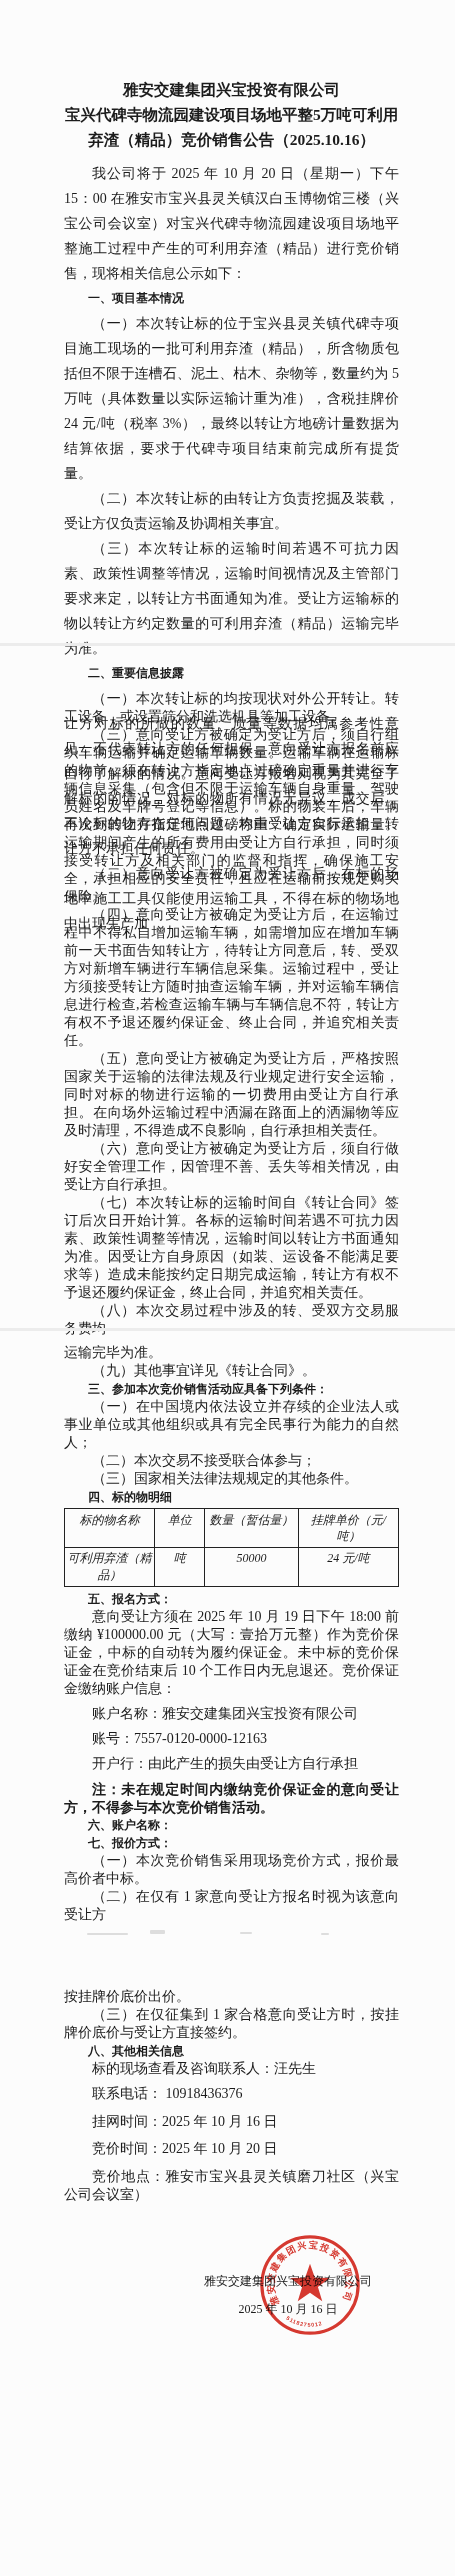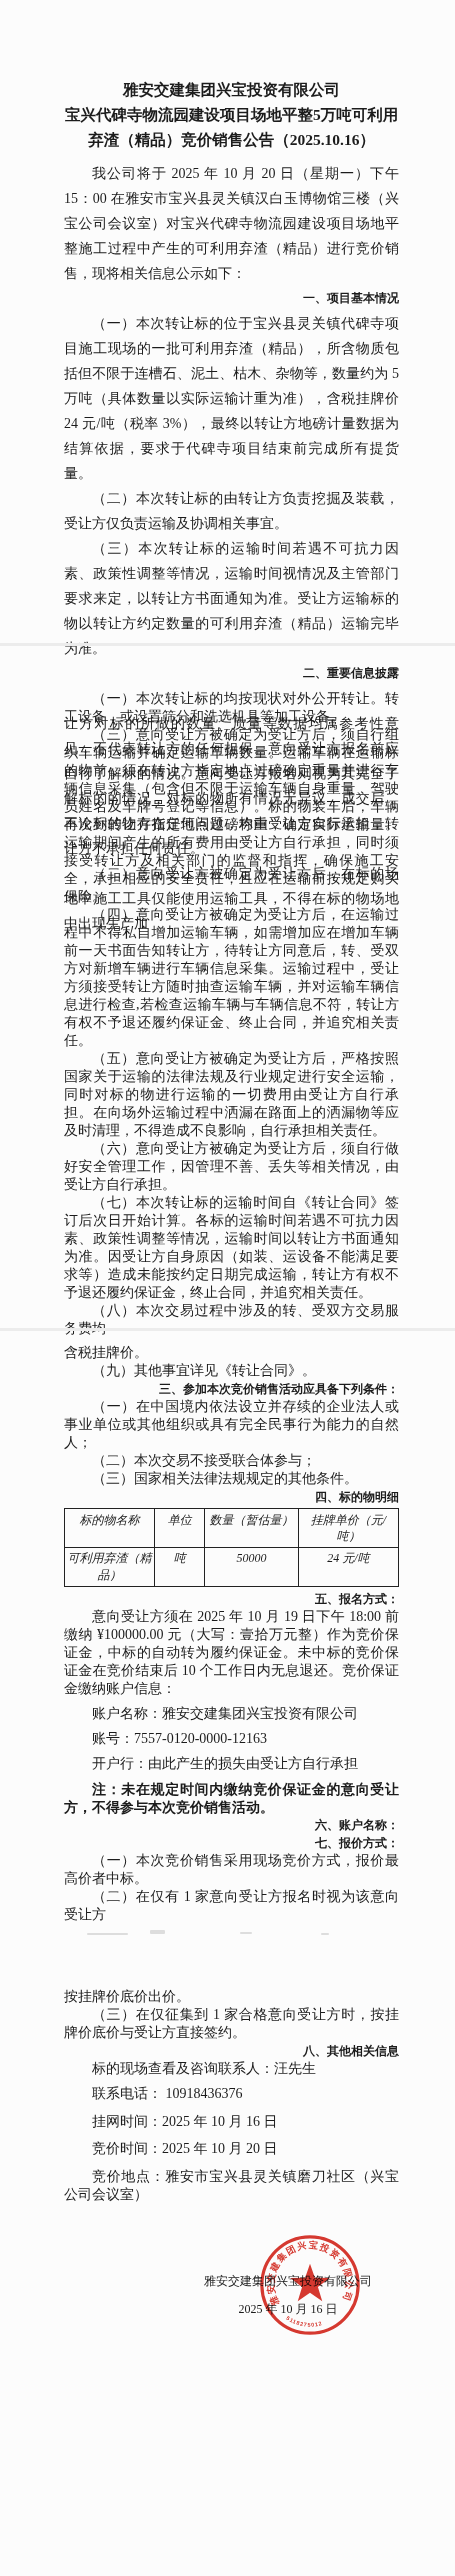--- a/index.html
+++ b/index.html
@@ -21,21 +21,21 @@
     text-align:center;margin:0 0 9.2px 0;
   }
   .doc-title div{margin:0;}
   p{margin:0;text-align:justify;font-size:14px;text-indent:2em;}
   .p1{line-height:25px;}
   .pN{line-height:18px;}
   .cont{text-indent:0;}
   .sec-h{
     font-family:"Liberation Sans","DejaVu Sans",sans-serif;
     font-weight:bold;font-size:12px;text-indent:2em;margin:0;
-    text-align:right;
+    text-align:left;
   }
   .page1 .sec-h{line-height:25px;}
   .pageN .sec-h{line-height:18px;}
   .note{
     font-family:"Liberation Sans","DejaVu Sans",sans-serif;
     font-weight:bold;
   }
   .spaced{margin-top:6.9px;}
   table.items{
     width:100%;border-collapse:collapse;margin:2.3px 0 3.4px 0;
@@ -88,21 +88,21 @@
   <p class="pN">（四）意向受让方被确定为受让方后，在运输过程中不得私自增加运输车辆，如需增加应在增加车辆前一天书面告知转让方，待转让方同意后，转、受双方对新增车辆进行车辆信息采集。运输过程中，受让方须接受转让方随时抽查运输车辆，并对运输车辆信息进行检查,若检查运输车辆与车辆信息不符，转让方有权不予退还履约保证金、终止合同，并追究相关责任。</p>
   <p class="pN">（五）意向受让方被确定为受让方后，严格按照国家关于运输的法律法规及行业规定进行安全运输，同时对标的物进行运输的一切费用由受让方自行承担。在向场外运输过程中洒漏在路面上的洒漏物等应及时清理，不得造成不良影响，自行承担相关责任。</p>
   <p class="pN">（六）意向受让方被确定为受让方后，须自行做好安全管理工作，因管理不善、丢失等相关情况，由受让方自行承担。</p>
   <p class="pN">（七）本次转让标的运输时间自《转让合同》签订后次日开始计算。各标的运输时间若遇不可抗力因素、政策性调整等情况，运输时间以转让方书面通知为准。因受让方自身原因（如装、运设备不能满足要求等）造成未能按约定日期完成运输，转让方有权不予退还履约保证金，终止合同，并追究相关责任。</p>
   <p class="pN">（八）本次交易过程中涉及的转、受双方交易服务费均</p>
 </div>
 
 <div class="page-sep" style="top:1328px;"></div>
 
 <div class="page pageN" style="top:1344px;">
-  <p class="pN cont">含税挂牌价。</p>
+  <p class="pN cont">运输完毕为准。</p>
   <p class="pN">（九）其他事宜详见《转让合同》。</p>
   <p class="sec-h">三、参加本次竞价销售活动应具备下列条件：</p>
   <p class="pN">（一）在中国境内依法设立并存续的企业法人或事业单位或其他组织或具有完全民事行为能力的自然人；</p>
   <p class="pN">（二）本次交易不接受联合体参与；</p>
   <p class="pN">（三）国家相关法律法规规定的其他条件。</p>
   <p class="sec-h">四、标的物明细</p>
 
   <table class="items">
     <tbody>
         <tr>

